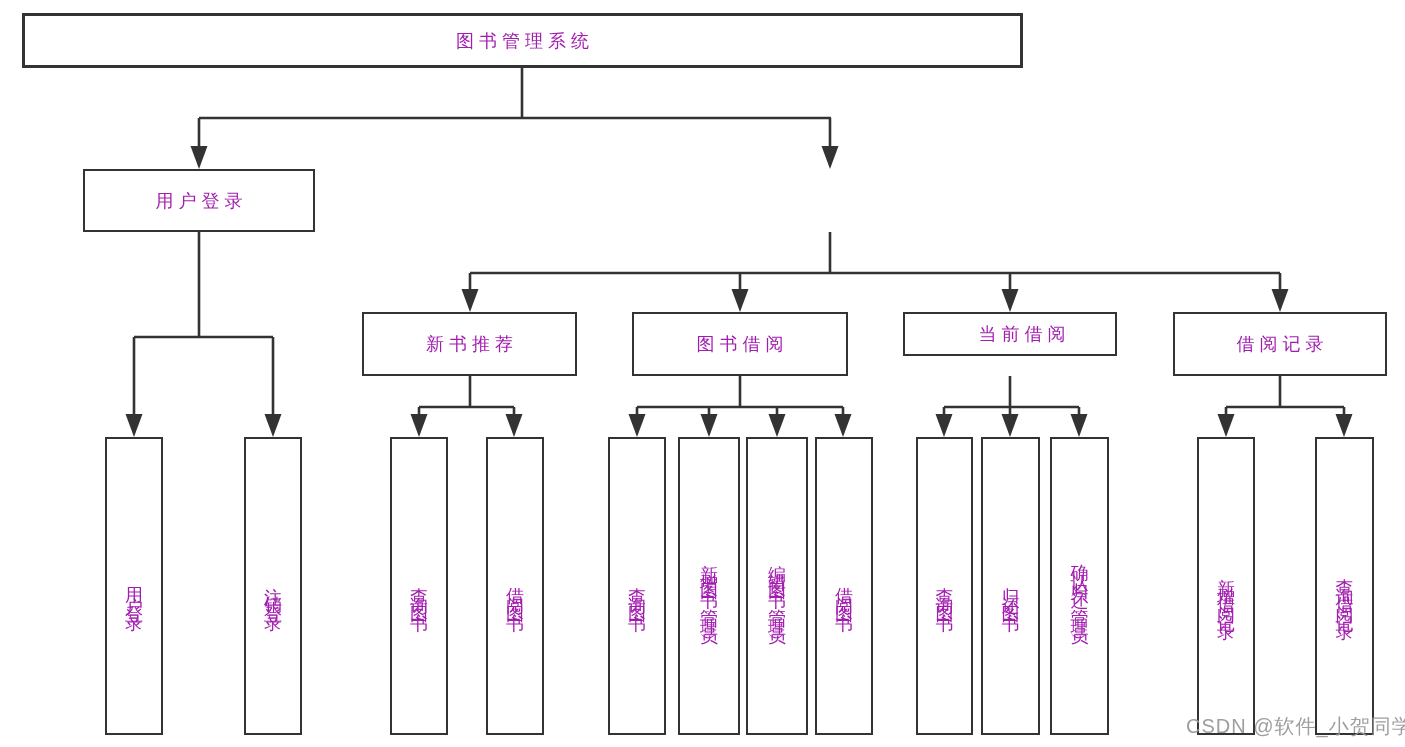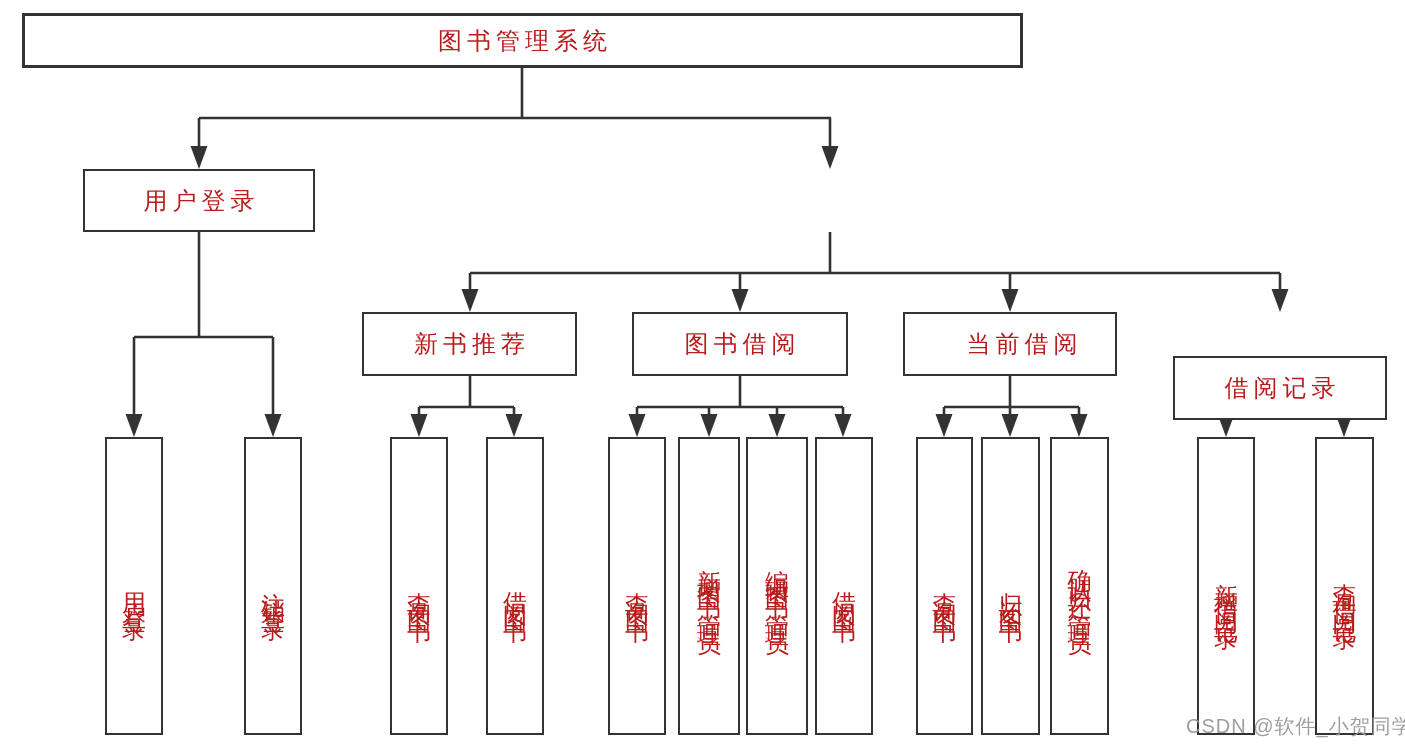--- a/index.html
+++ b/index.html
@@ -21,22 +21,22 @@
     top: 0;
   }
   .node {
     position: absolute;
     box-sizing: border-box;
     background: #ffffff;
     border: 2.5px solid #333333;
     display: flex;
     align-items: center;
     justify-content: center;
-    color: #b91c1c;
-    font-size: 24px;
+    color: #a21caf;
+    font-size: 18px;
     line-height: 1;
   }
   .node.root {
     border-width: 3px;
   }
   .node.h span {
     letter-spacing: 5px;
     margin-right: -5px;
     white-space: nowrap;
   }
@@ -146,24 +146,24 @@
   <div class="node h" style="left:83px; top:169px; width:232px; height:63px;">
     <span>用户登录</span>
   </div>
 
   <div class="node h" style="left:362px; top:312px; width:215px; height:64px;">
     <span>新书推荐</span>
   </div>
   <div class="node h" style="left:632px; top:312px; width:216px; height:64px;">
     <span>图书借阅</span>
   </div>
-  <div class="node h" style="left:903px; top:312px; width:214px; height:64px;padding-left:24px;">
+  <div class="node h" style="left:903px; top:312px; width:214px; height:44px;padding-left:24px;">
     <span>当前借阅</span>
   </div>
-  <div class="node h" style="left:1173px; top:312px; width:214px; height:64px;margin-top:44px;">
+  <div class="node h" style="left:1173px; top:312px; width:214px; height:64px;">
     <span>借阅记录</span>
   </div>
 
   <div class="node v" style="left:105px; top:437px; width:58px; height:298px;">
     <span>用户登录</span>
   </div>
   <div class="node v" style="left:244px; top:437px; width:58px; height:298px;">
     <span>注销登录</span>
   </div>
 

